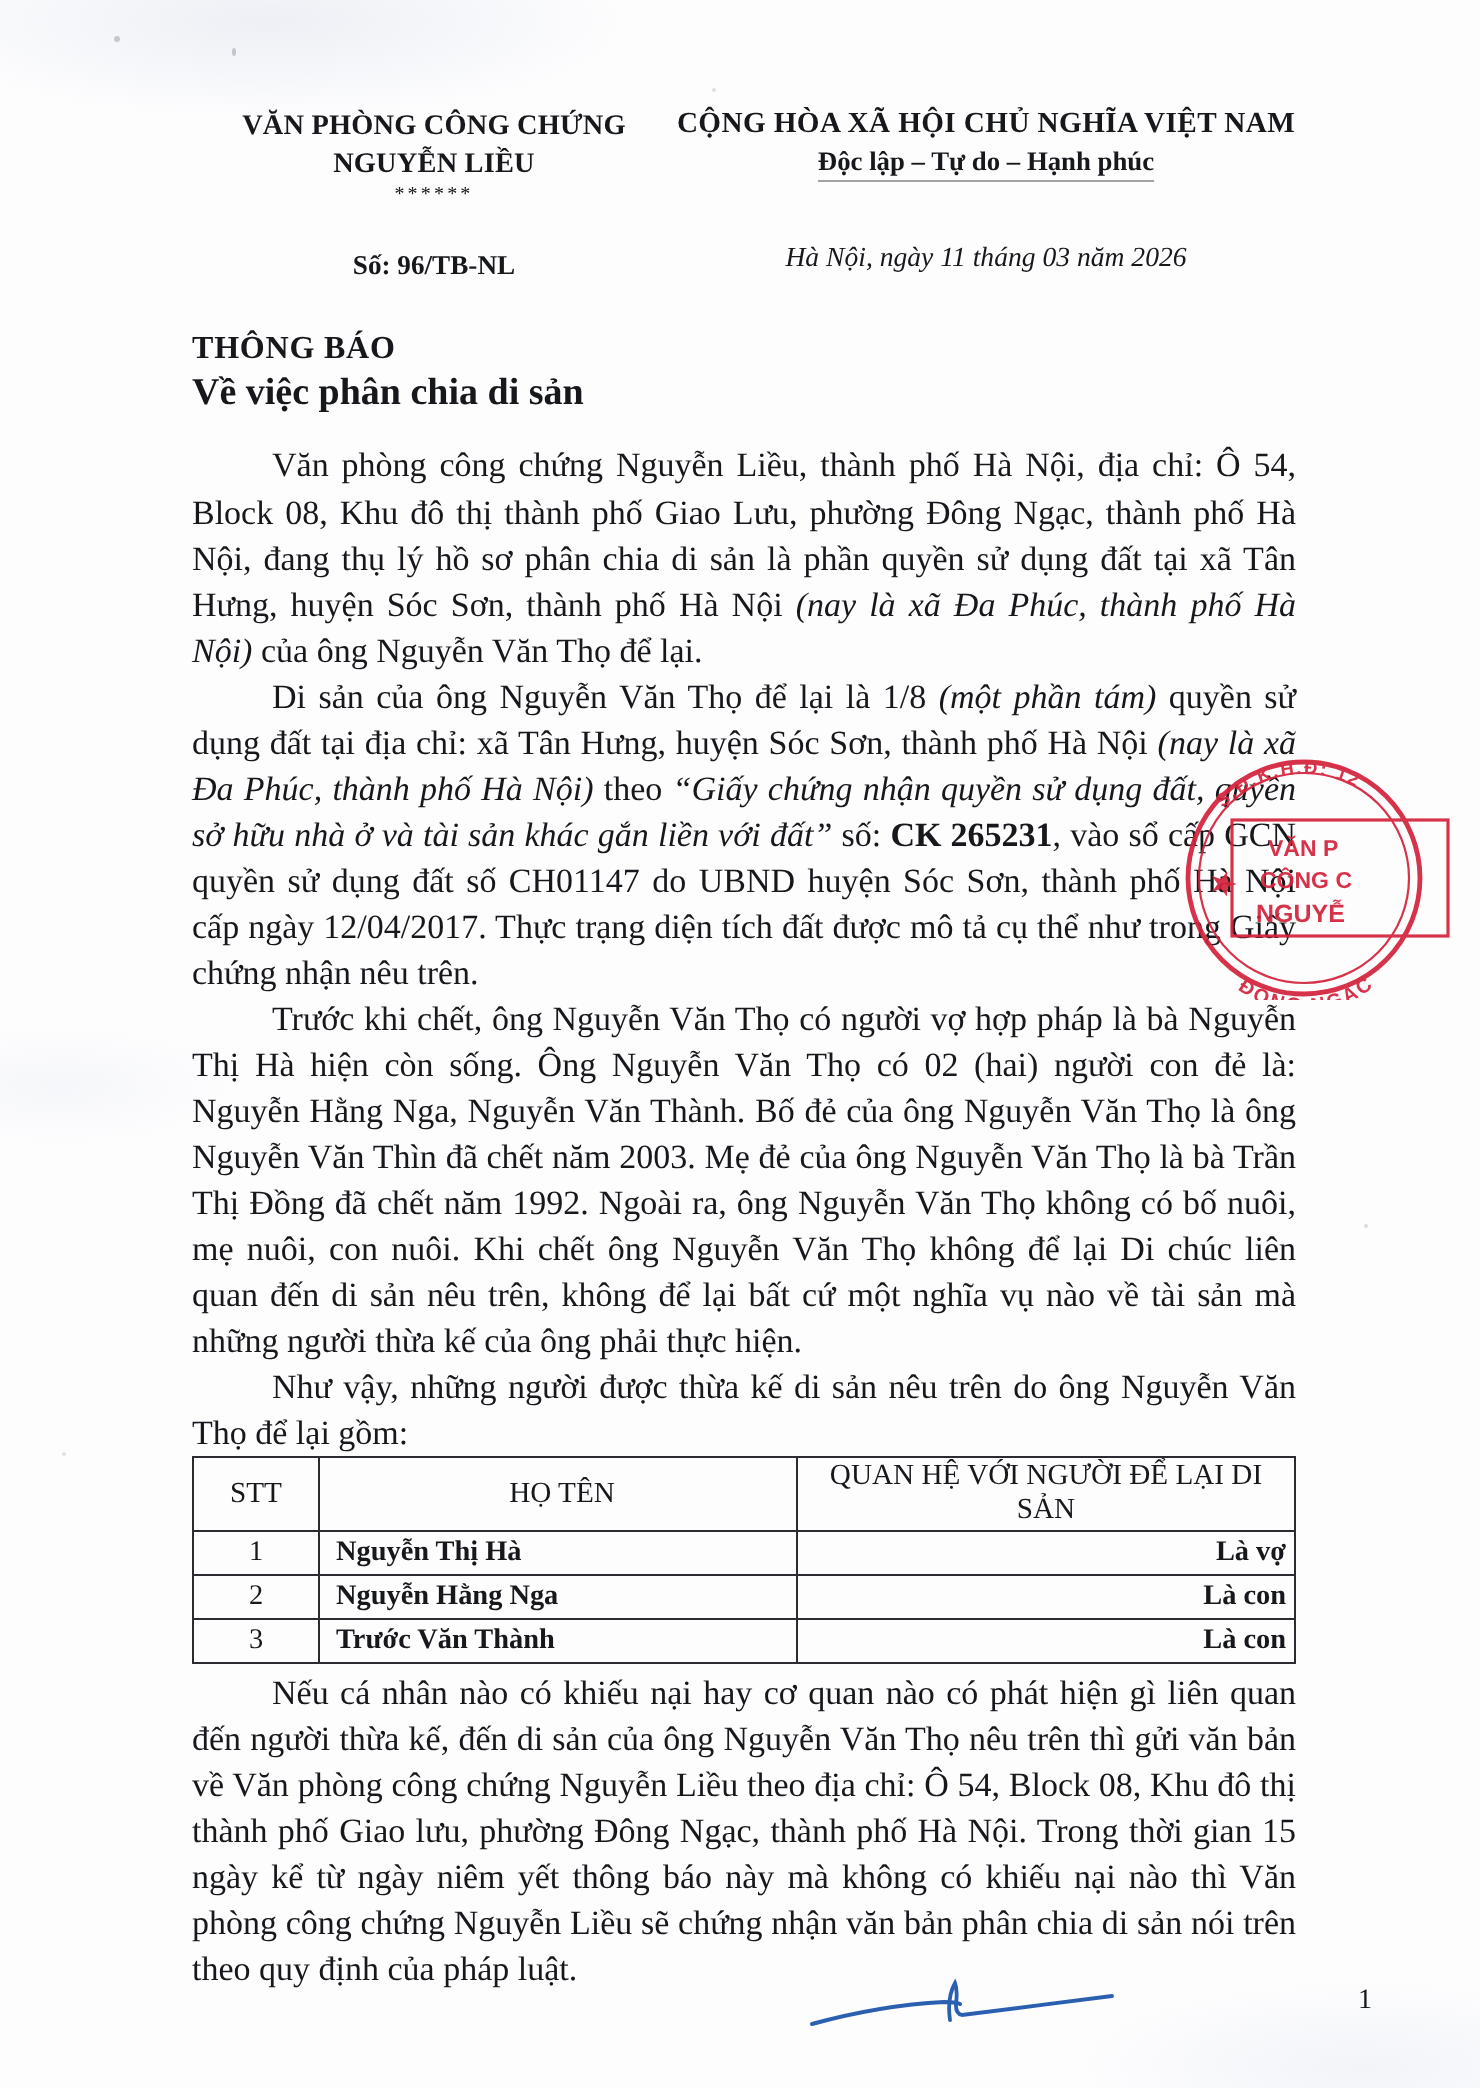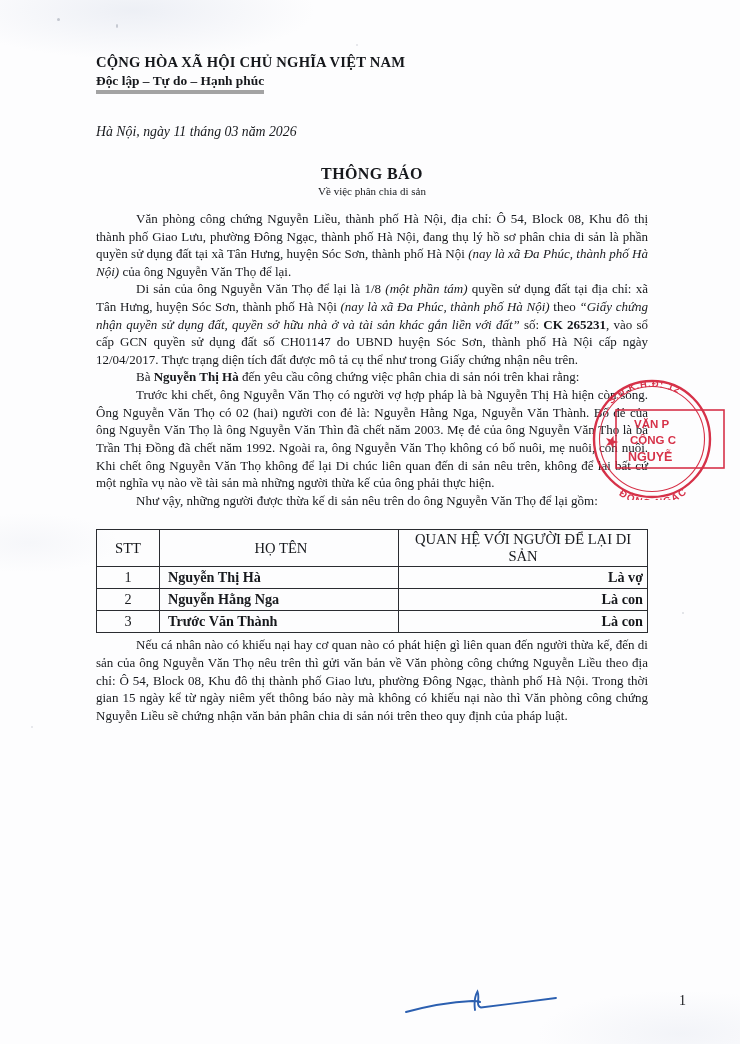--- a/index.html
+++ b/index.html
@@ -48,21 +48,21 @@
   .header {
     display: flex;
     padding-top: 54px;
   }
   .header-left {
     width: 242px;
     text-align: center;
   }
   .header-right {
     flex: 1;
-    text-align: left;
+    text-align: center;
   }
   .org-name {
     font-weight: bold;
     font-size: 14.2px;
     line-height: 1.32;
     letter-spacing: .1px;
   }
   .stars {
     font-size: 10px;
     letter-spacing: 1.6px;
@@ -71,69 +71,68 @@
   .nation {
     font-weight: bold;
     font-size: 14.6px;
     letter-spacing: .2px;
   }
   .motto {
     font-weight: bold;
     font-size: 13.4px;
     margin-top: 2px;
     display: inline-block;
-    border-bottom: 4px solid #a3a3a3;
+    border-bottom: 1px solid #a3a3a3;
     padding-bottom: 1px;
   }
   .doc-no {
     font-weight: bold;
     font-size: 13.6px;
     margin-top: 22px;
   }
   .place-date {
     font-style: italic;
     font-size: 13.8px;
     margin-top: 30px;
   }
 
   
   .title-block {
-    text-align: center;
     margin-top: 25px;
   }
   .doc-title {
     font-weight: bold;
     font-size: 16px;
     letter-spacing: .4px;
   }
   .doc-subtitle {
-    font-weight: normal;
-    font-size: 11px;
+    font-weight: bold;
+    font-size: 19px;
     margin-top: 2px;
   }
 
   
   .body-block {
     margin-top: 13px;
   }
   p.para {
     margin: 0;
     text-indent: 40px;
     text-align: justify;
-    font-size: 13px;
+    font-size: 17px;
     line-height: 1.355;
   }
   b { font-weight: bold; }
   i { font-style: italic; }
 
   
   table.heirs {
     width: 100%;
     border-collapse: collapse;
-    margin-top: 20px;
+    margin-top: 0;
     margin-bottom: 3px;
     font-size: 14.2px;
     padding-left: 25px;
   }
   table.heirs td, table.heirs th {
     border: 1px solid #2a2c31;
     padding: 1px 4px;
     height: 19px;
   }
   table.heirs th {
@@ -182,40 +181,45 @@
 
   <div class="speck" style="left:57px;top:18px;width:3px;height:3px;"></div>
   <div class="speck" style="left:116px;top:24px;width:2px;height:4px;"></div>
   <div class="speck" style="left:356px;top:44px;width:2px;height:2px;opacity:.3;"></div>
   <div class="speck" style="left:682px;top:612px;width:2px;height:2px;opacity:.35;"></div>
   <div class="speck" style="left:31px;top:726px;width:2px;height:2px;opacity:.3;"></div>
 
   <div class="content">
 
     <div class="header">
+      <div class="header-left">
+        <div class="org-name">VĂN PHÒNG CÔNG CHỨNG</div>
+        <div class="org-name">NGUYỄN LIỀU</div>
+        <div class="stars">******</div>
+        <div class="doc-no">Số: 96/TB-NL</div>
+      </div>
       <div class="header-right">
         <div class="nation">CỘNG HÒA XÃ HỘI CHỦ NGHĨA VIỆT NAM</div>
         <div><span class="motto">Độc lập – Tự do – Hạnh phúc</span></div>
         <div class="place-date">Hà Nội, ngày 11 tháng 03 năm 2026</div>
       </div>
     </div>
 
     <div class="title-block">
       <div class="doc-title">THÔNG BÁO</div>
       <div class="doc-subtitle">Về việc phân chia di sản</div>
     </div>
 
     <div class="body-block">
 
       <p class="para"><span>Văn phòng công chứng Nguyễn Liều, thành phố Hà Nội, địa chỉ: Ô 54, Block 08, Khu đô thị thành phố Giao Lưu, phường Đông Ngạc, thành phố Hà Nội, đang thụ lý hồ sơ phân chia di sản là phần quyền sử dụng đất tại xã Tân Hưng, huyện Sóc Sơn, thành phố Hà Nội </span><i>(nay là xã Đa Phúc, thành phố Hà Nội)</i><span> của ông Nguyễn Văn Thọ để lại.</span></p>
 
 
       <p class="para"><span>Di sản của ông Nguyễn Văn Thọ để lại là 1/8 </span><i>(một phần tám)</i><span> quyền sử dụng đất tại địa chỉ: xã Tân Hưng, huyện Sóc Sơn, thành phố Hà Nội </span><i>(nay là xã Đa Phúc, thành phố Hà Nội)</i><span> theo </span><i>“Giấy chứng nhận quyền sử dụng đất, quyền sở hữu nhà ở và tài sản khác gắn liền với đất”</i><span> số: </span><b>CK 265231</b><span>, vào sổ cấp GCN quyền sử dụng đất số CH01147 do UBND huyện Sóc Sơn, thành phố Hà Nội cấp ngày 12/04/2017. Thực trạng diện tích đất được mô tả cụ thể như trong Giấy chứng nhận nêu trên.</span></p>
 
-      <p class="para"><span>Bà </span><b>Nguyễn Thị Hà</b><span> đến yêu cầu công chứng việc phân chia di sản nói trên khai rằng:</span></p>
 
       <p class="para">Trước khi chết, ông Nguyễn Văn Thọ có người vợ hợp pháp là bà Nguyễn Thị Hà hiện còn sống. Ông Nguyễn Văn Thọ có 02 (hai) người con đẻ là: Nguyễn Hằng Nga, Nguyễn Văn Thành. Bố đẻ của ông Nguyễn Văn Thọ là ông Nguyễn Văn Thìn đã chết năm 2003. Mẹ đẻ của ông Nguyễn Văn Thọ là bà Trần Thị Đồng đã chết năm 1992. Ngoài ra, ông Nguyễn Văn Thọ không có bố nuôi, mẹ nuôi, con nuôi. Khi chết ông Nguyễn Văn Thọ không để lại Di chúc liên quan đến di sản nêu trên, không để lại bất cứ một nghĩa vụ nào về tài sản mà những người thừa kế của ông phải thực hiện.</p>
 
       <p class="para">Như vậy, những người được thừa kế di sản nêu trên do ông Nguyễn Văn Thọ để lại gồm:</p>
 
       <table class="heirs">
         <thead>
           <tr>
             <th class="col-stt">STT</th>
             <th class="col-name" style="text-align:center;">HỌ TÊN</th>

